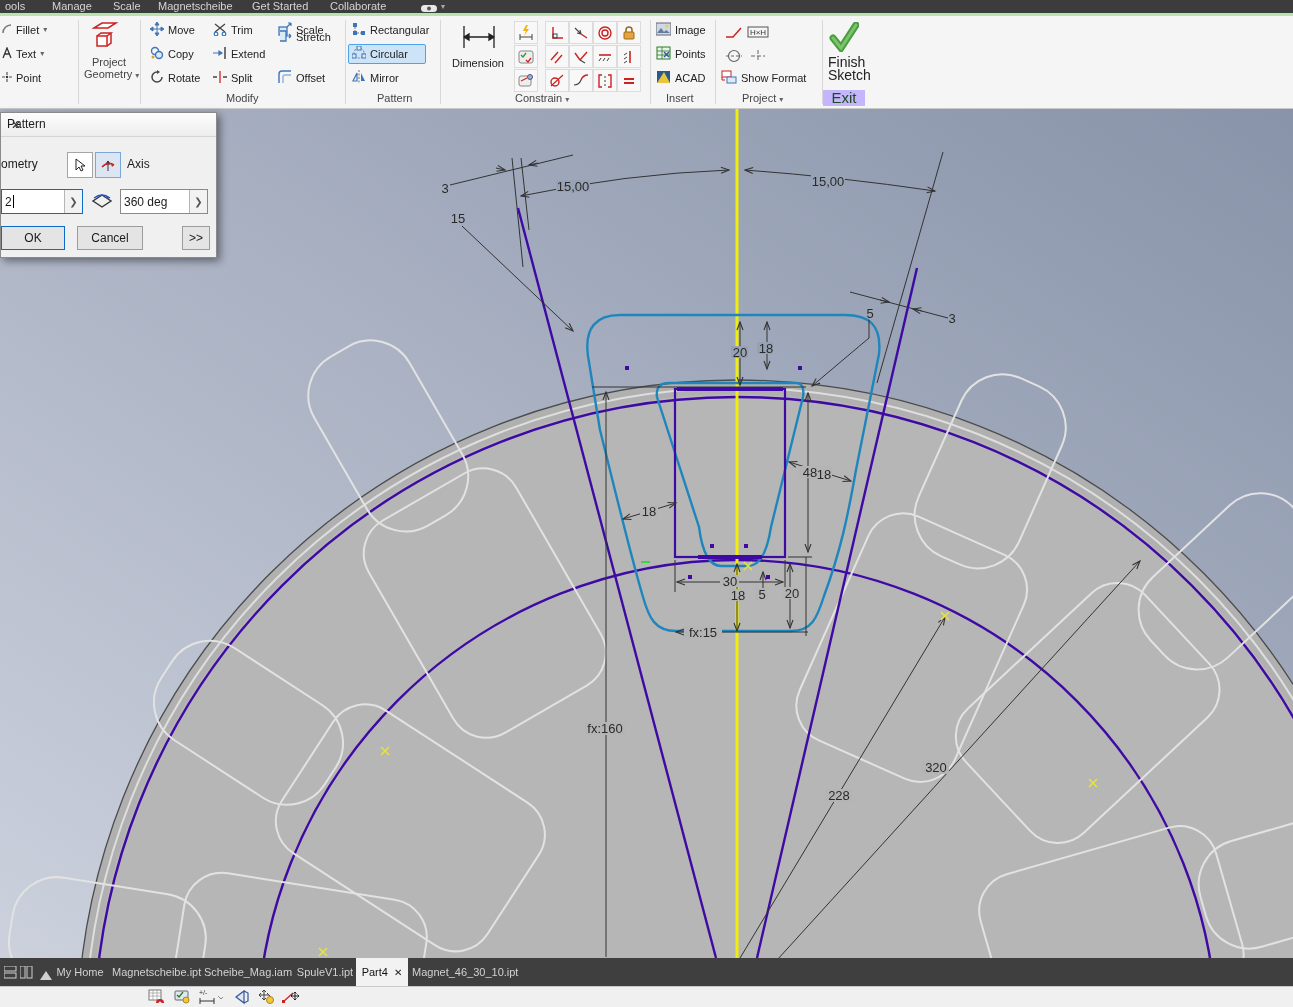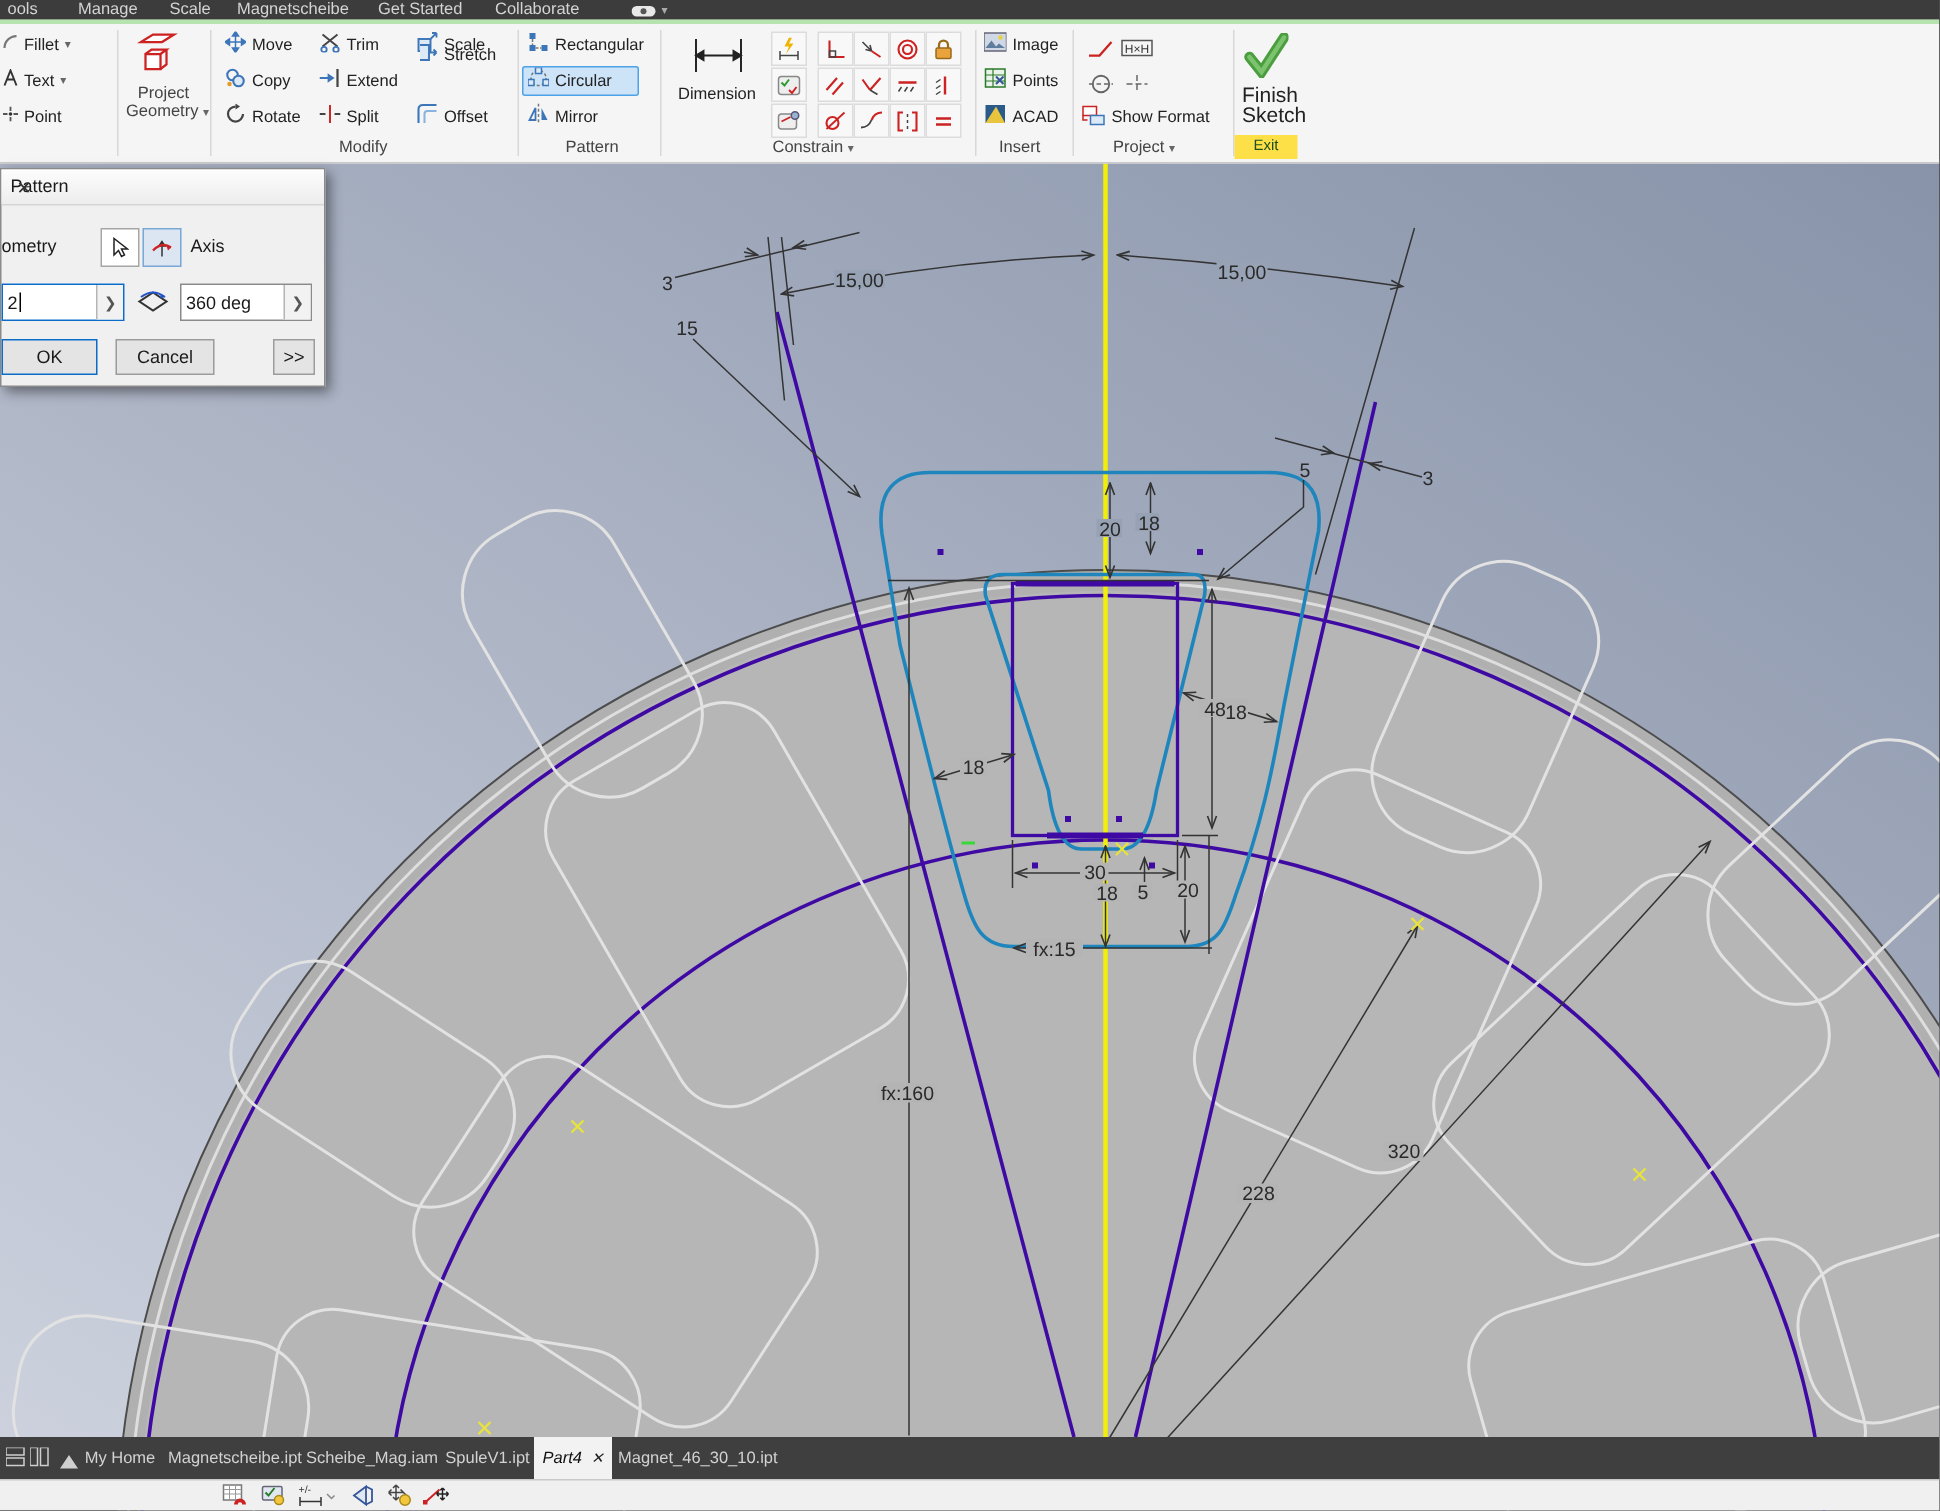--- a/index.html
+++ b/index.html
@@ -10,38 +10,38 @@
   .greenline{position:absolute;left:0;top:13px;width:1293px;height:3px;background:#b7e3ae;z-index:4;}
   
   .ribbon{position:absolute;left:0;top:16px;width:1293px;height:92px;background:#f5f5f5;border-bottom:1px solid #c9c9c9;z-index:4;}
   .rdiv{position:absolute;top:4px;height:84px;width:1px;background:#d8d8d8;}
   .rbtn{position:absolute;height:17px;display:flex;align-items:center;gap:4px;font-size:11px;color:#222;white-space:nowrap;}
   .glabel{position:absolute;top:76px;font-size:11px;color:#444;white-space:nowrap;}
   .caret{color:#666;font-size:8px;}
   .ic{display:inline-block;}
   .circ-active{position:absolute;left:348px;top:28px;width:76px;height:18px;background:#cde3f7;border:1px solid #4da2e8;border-radius:2px;}
   .cgrid{position:absolute;width:22px;height:21px;background:#f8f8f8;border:1px solid #dcdcdc;display:flex;align-items:center;justify-content:center;}
-  .exitlbl{position:absolute;left:823px;top:74px;width:42px;height:16px;background:#fde047;color:#1d4d1d;font-size:10px;text-align:center;line-height:16px;}
+  .exitlbl{position:absolute;left:823px;top:74px;width:42px;height:16px;background:#c4b5fd;color:#1d4d1d;font-size:15px;text-align:center;line-height:16px;}
   
   .canvas-svg{position:absolute;left:0;top:0;z-index:1;}
   
   .dialog{position:absolute;left:0;top:112px;width:215px;height:144px;background:#f0f0f0;border:1px solid #8a8a8a;box-shadow:3px 3px 8px rgba(0,0,0,.45);z-index:6;font-size:12px;color:#1a1a1a;}
   .dlg-title{position:absolute;left:0;top:0;width:100%;height:23px;background:linear-gradient(#fdfdfd,#ededed);border-bottom:1px solid #d5d5d5;}
   .dlg-title span{position:absolute;left:6px;top:4px;font-size:12px;}
   .dlg-close{position:absolute;right:4px;top:3px;width:18px;height:17px;text-align:center;line-height:17px;font-size:12px;color:#333;cursor:default;}
   .toolbtn{position:absolute;width:24px;height:24px;background:#fff;border:1px solid #a5a5a5;display:flex;align-items:center;justify-content:center;}
   .fld{position:absolute;height:23px;background:#fff;display:flex;align-items:center;}
   .fld .val{flex:1;padding-left:3px;font-size:12px;}
   .fly{width:17px;height:100%;border-left:1px solid #b5b5b5;background:#f2f2f2;color:#555;font-size:10px;display:flex;align-items:center;justify-content:center;}
   .btn{position:absolute;height:22px;background:#e4e4e4;border:1px solid #9c9c9c;font-size:12px;text-align:center;color:#1a1a1a;display:flex;align-items:center;justify-content:center;}
   .caretbar{display:inline-block;width:1px;height:13px;background:#000;margin-left:1px;vertical-align:-2px;}
   
   .tabbar{position:absolute;left:0;top:958px;width:1293px;height:28px;background:#3f3f3f;z-index:4;}
   .tab{position:absolute;top:0;height:40px;line-height:28px;font-size:11px;color:#d2d2d2;text-align:center;}
-  .tab.active{background:#f2f2f2;color:#111;font-style:italic;}
+  .tab.active{background:#f2f2f2;color:#111;}
   .tab .x{margin-left:6px;color:#222;font-size:10px;}
   .statusbar{position:absolute;left:0;top:986px;width:1293px;height:21px;background:#f0f0f0;border-top:1px solid #c9c9c9;z-index:4;}
   .sic{position:absolute;top:2px;}
 </style>
 </head>
 <body>
 
 <div class="app">
 
   <svg class="canvas-svg" width="1293" height="1007" viewBox="0 0 1293 1007">

